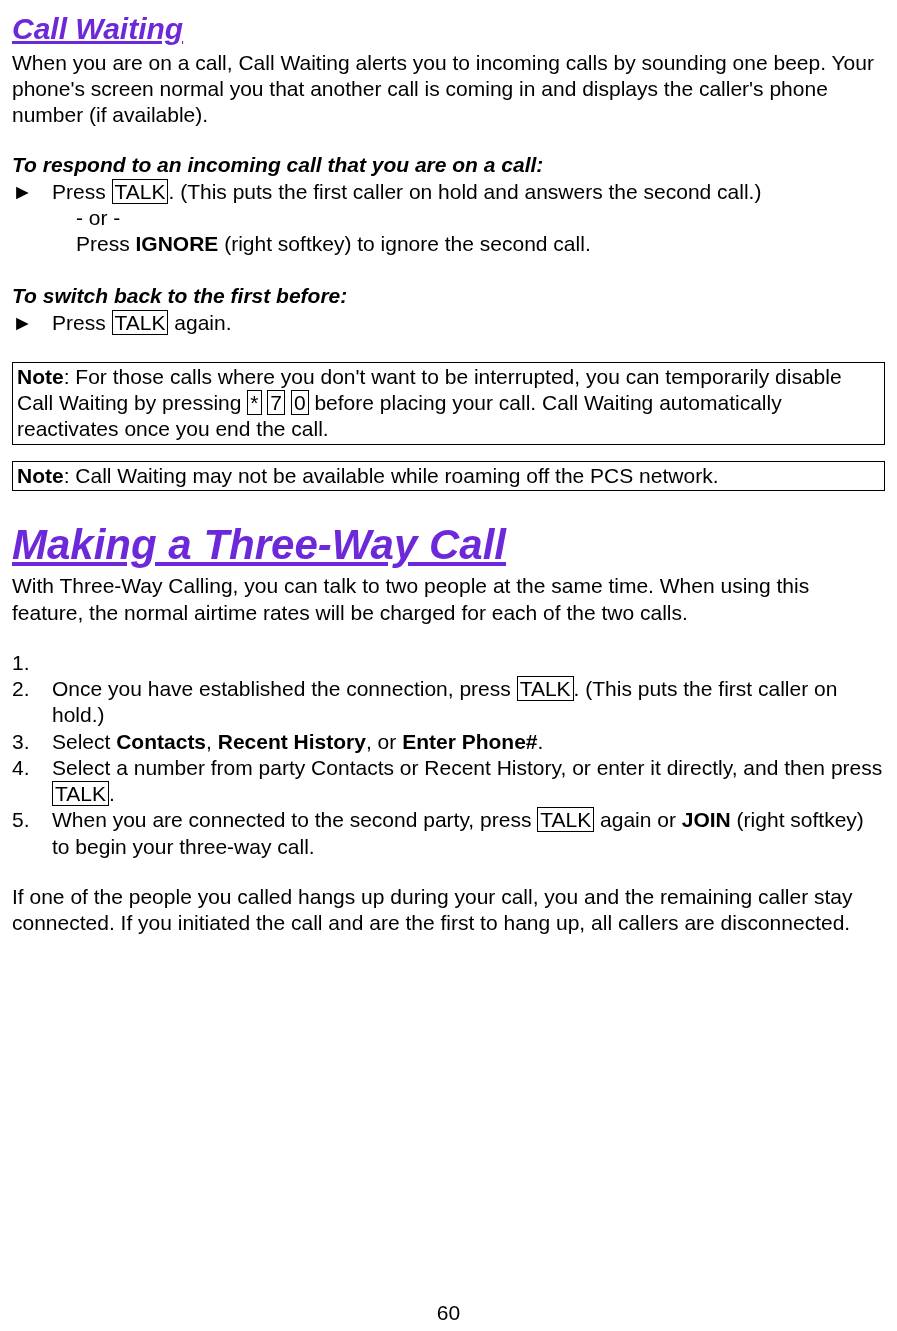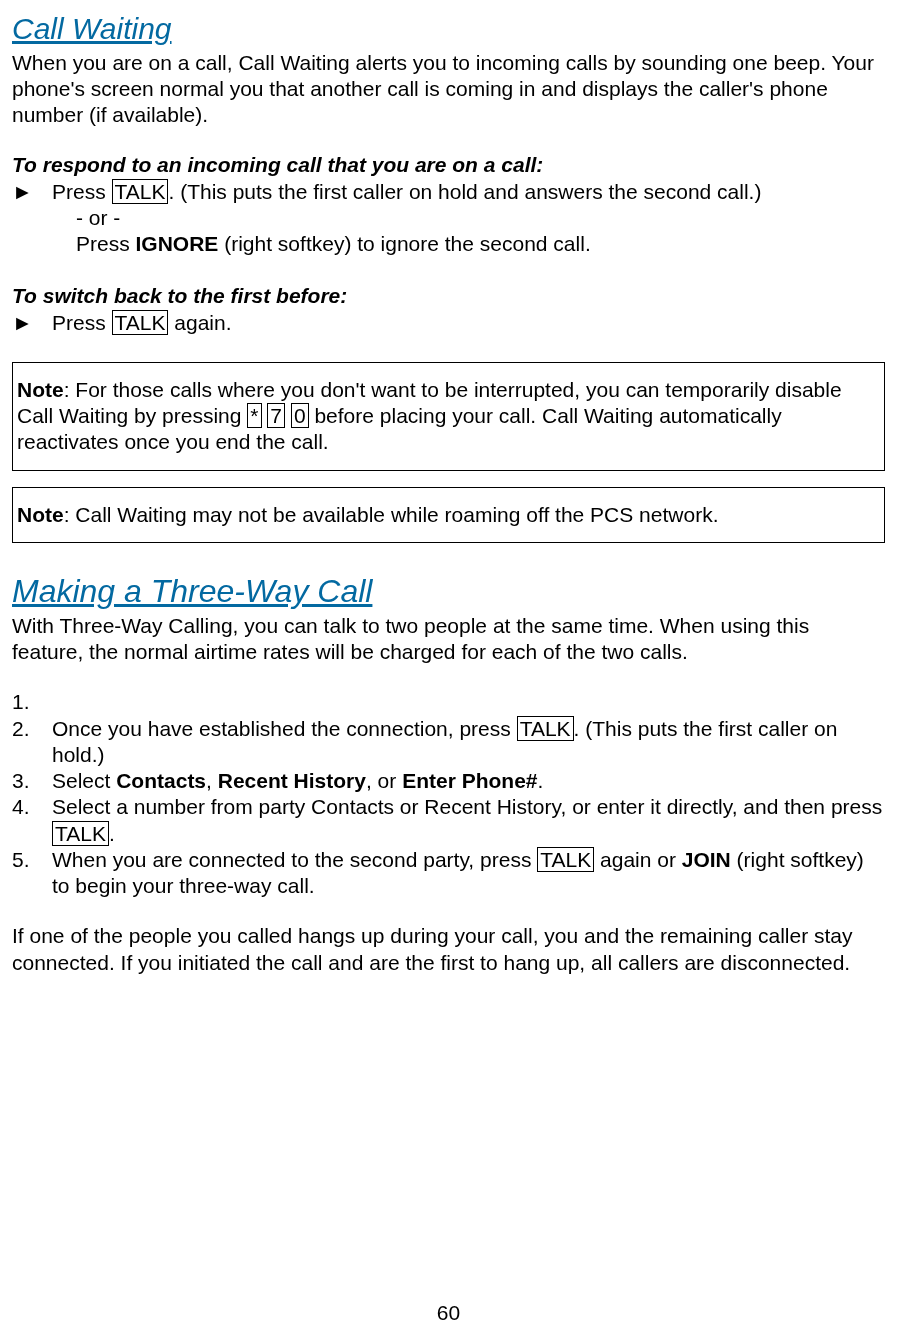--- a/index.html
+++ b/index.html
@@ -5,29 +5,29 @@
   body {
     font-family: Arial, Helvetica, sans-serif;
     font-size: 21px;
     line-height: 1.25;
     margin: 0;
     padding: 10px 12px 0 12px;
     color: #000;
     width: 873px;
   }
   .title-red {
-    color: #0369a1;
-    font-weight: normal;
+    color: #6d28d9;
+    font-weight: bold;
     font-style: italic;
     text-decoration: underline;
     font-size: 30px;
     margin: 0 0 2px 0;
   }
   .title-red.big {
-    font-size: 32px;
+    font-size: 42px;
     margin-top: 28px;
   }
   p {
     margin: 0 0 0 0;
   }
   .para {
     margin-bottom: 24px;
   }
   .sub-head {
     font-weight: bold;
@@ -52,21 +52,21 @@
     margin-left: 64px;
   }
   .keybox {
     border: 1px solid #000;
     padding: 0 2px;
     display: inline-block;
     line-height: 1.1;
   }
   .note-box {
     border: 1.5px solid #000;
-    padding: 14px 4px;
+    padding: 1px 4px;
     margin-top: 26px;
   }
   .note-box + .note-box {
     margin-top: 16px;
   }
   .page-num {
     text-align: center;
     position: absolute;
     left: 0;
     right: 0;

